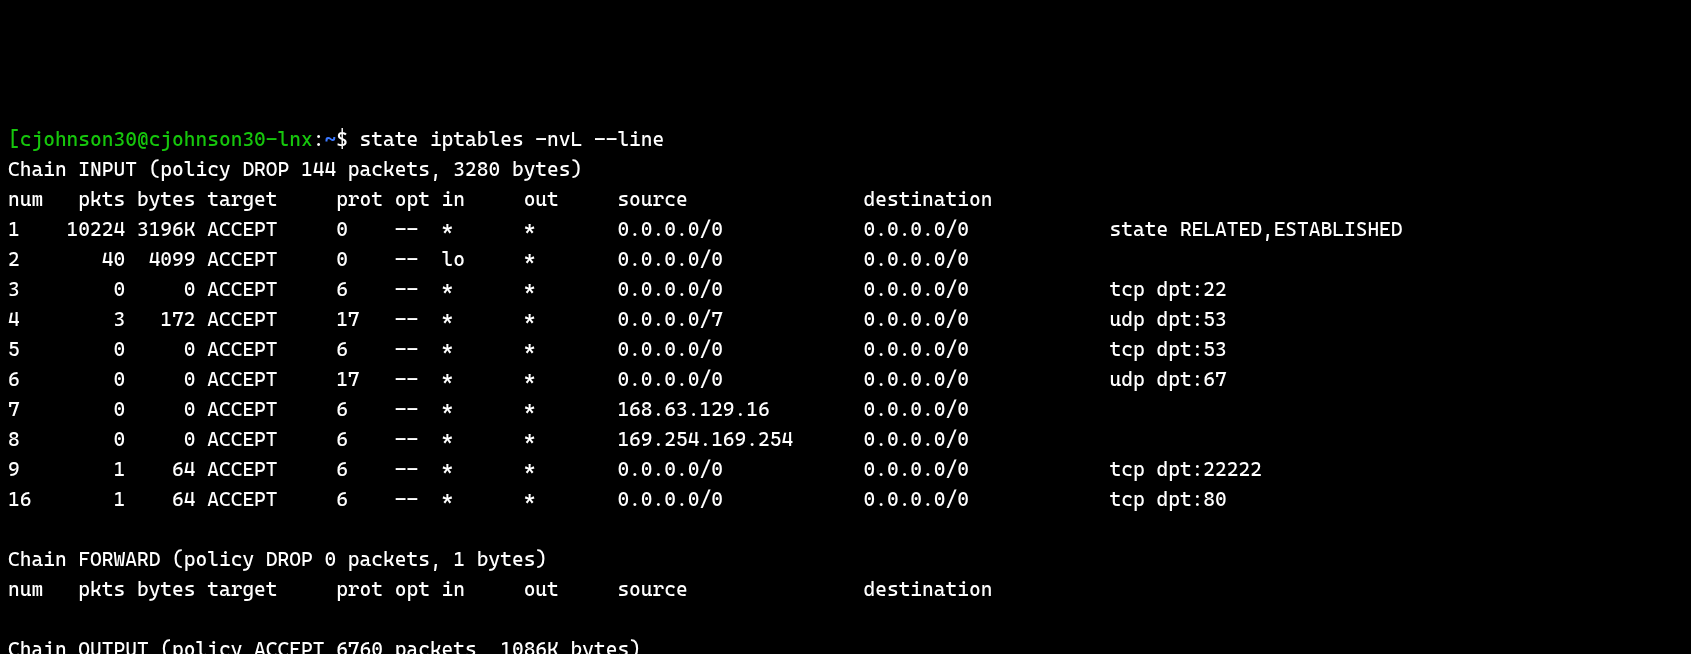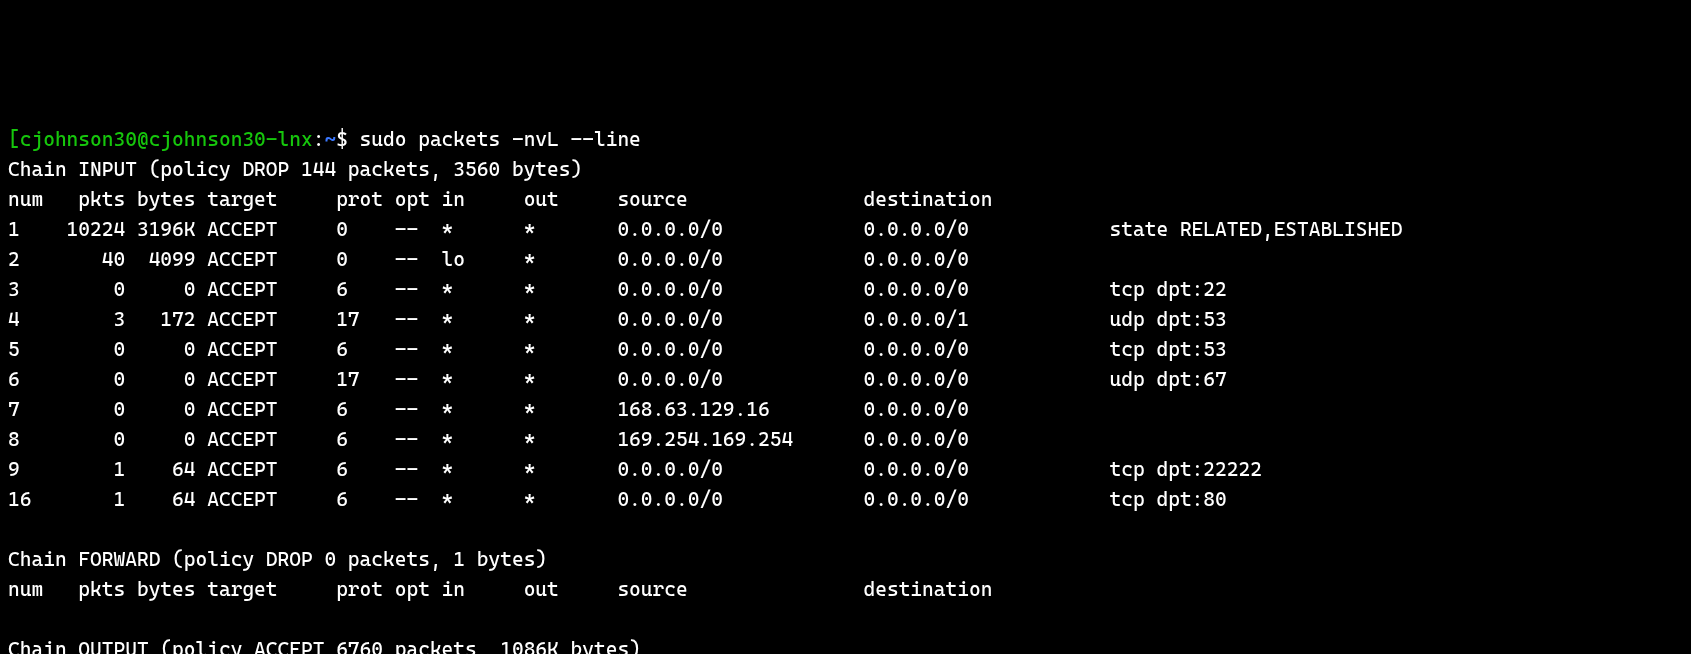--- a/index.html
+++ b/index.html
@@ -14,27 +14,27 @@
   }
   .green { color: #16c60c; }
   .blue  { color: #3b78ff; }
   .white { color: #ffffff; }
 </style>
 </head>
 <body>
 
 
 
-<div><span><span class="green">[</span><span class="green">cjohnson30@cjohnson30-lnx</span><span class="white">:</span><span class="blue">~</span><span class="white">$ </span><span class="white">sudo packets -nvL --line</span></span>
-<span>Chain INPUT (policy DROP 144 packets, 3560 bytes)</span>
+<div><span><span class="green">[</span><span class="green">cjohnson30@cjohnson30-lnx</span><span class="white">:</span><span class="blue">~</span><span class="white">$ </span><span class="white">state iptables -nvL --line</span></span>
+<span>Chain INPUT (policy DROP 144 packets, 3280 bytes)</span>
 <span>num   pkts bytes target     prot opt in     out     source               destination         </span>
 <span>1    10224 3196K ACCEPT     0    --  *      *       0.0.0.0/0            0.0.0.0/0            state RELATED,ESTABLISHED</span>
 <span>2       40  4099 ACCEPT     0    --  lo     *       0.0.0.0/0            0.0.0.0/0           </span>
 <span>3        0     0 ACCEPT     6    --  *      *       0.0.0.0/0            0.0.0.0/0            tcp dpt:22</span>
-<span>4        3   172 ACCEPT     17   --  *      *       0.0.0.0/0            0.0.0.0/1            udp dpt:53</span>
+<span>4        3   172 ACCEPT     17   --  *      *       0.0.0.0/7            0.0.0.0/0            udp dpt:53</span>
 <span>5        0     0 ACCEPT     6    --  *      *       0.0.0.0/0            0.0.0.0/0            tcp dpt:53</span>
 <span>6        0     0 ACCEPT     17   --  *      *       0.0.0.0/0            0.0.0.0/0            udp dpt:67</span>
 <span>7        0     0 ACCEPT     6    --  *      *       168.63.129.16        0.0.0.0/0           </span>
 <span>8        0     0 ACCEPT     6    --  *      *       169.254.169.254      0.0.0.0/0           </span>
 <span>9        1    64 ACCEPT     6    --  *      *       0.0.0.0/0            0.0.0.0/0            tcp dpt:22222</span>
 <span>16       1    64 ACCEPT     6    --  *      *       0.0.0.0/0            0.0.0.0/0            tcp dpt:80</span>
 <span></span>
 <span>Chain FORWARD (policy DROP 0 packets, 1 bytes)</span>
 <span>num   pkts bytes target     prot opt in     out     source               destination         </span>
 <span></span>

